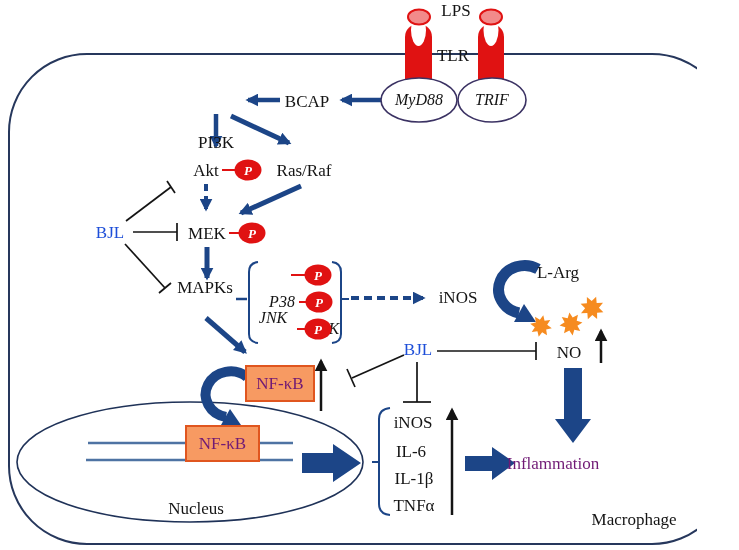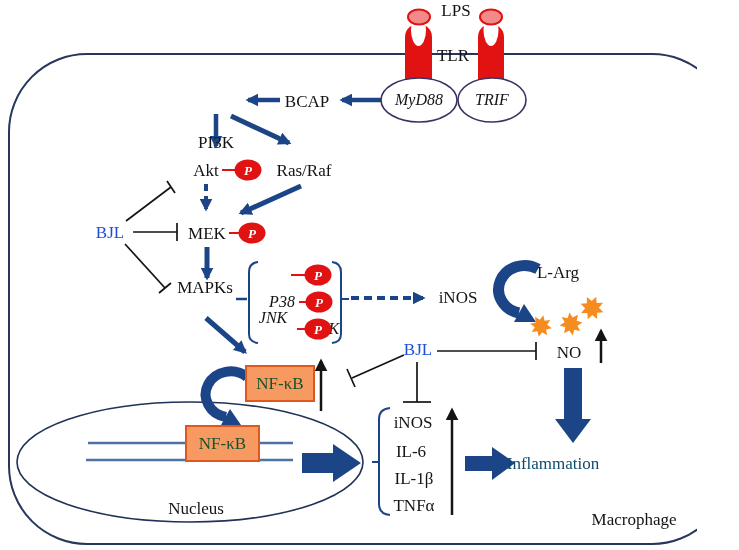--- a/index.html
+++ b/index.html
@@ -7,25 +7,25 @@
     position:relative; width:697px; height:550px; background:#ffffff;
     font-family:"Liberation Serif", serif; overflow:hidden;
   }
   svg.layer { position:absolute; left:0; top:0; width:739px; height:550px; }
   .lbl {
     position:absolute; transform:translate(-50%,-50%);
     font-size:17px; color:#141414; white-space:nowrap; line-height:1;
   }
   .sm { font-size:16px;font-style:italic; }
   .green { color:#1d4ed8;text-align:center; }
-  .redtx { color:#0c4a6e; }
+  .redtx { color:#701a75; }
   .nfkb-box {
     position:absolute; background:#f79a62; border:2px solid #e0561f;
     display:flex; align-items:center; justify-content:center;
-    font-size:17px; color:#14532d; box-sizing:border-box;
+    font-size:17px; color:#701a75; box-sizing:border-box;
   }
   .pbadge {
     position:absolute; width:27px; height:21px; transform:translate(-50%,-50%);
     background:#e01212; border-radius:50%;
     color:#ffffff; font-style:italic; font-weight:bold; font-size:13px;
     display:flex; align-items:center; justify-content:center;
   }
 </style>
 </head>
 <body>

